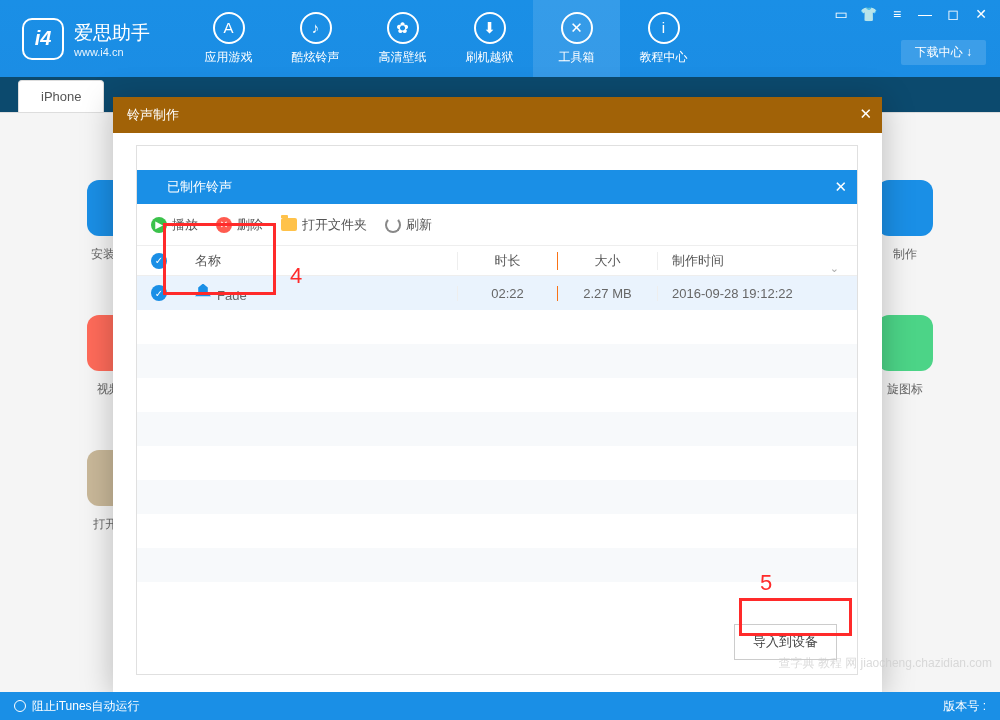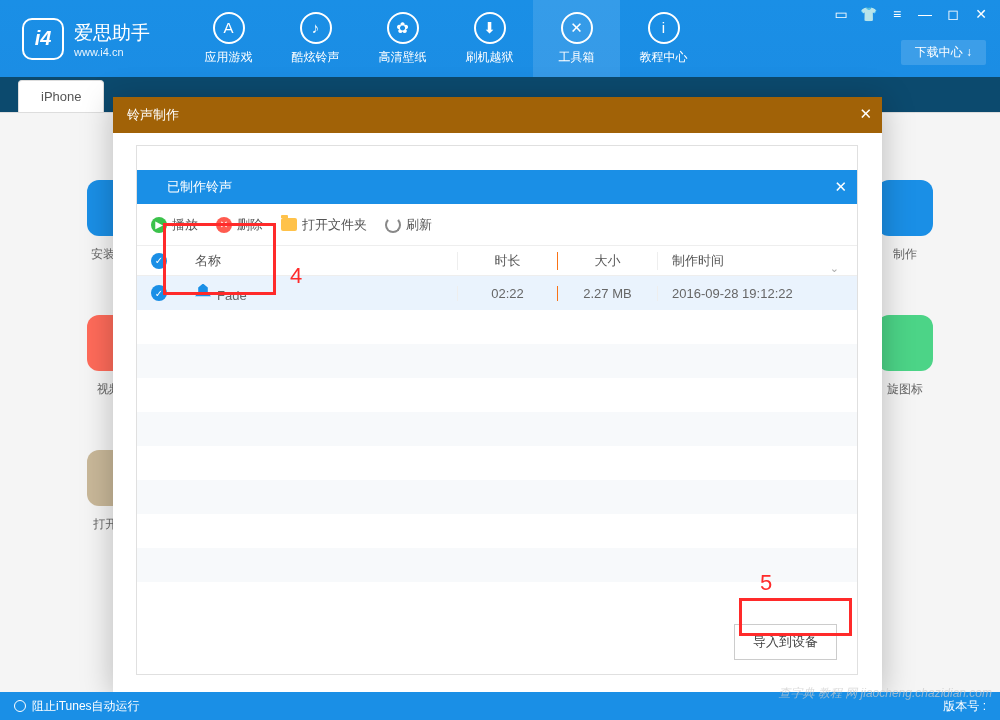--- a/index.html
+++ b/index.html
@@ -79,21 +79,21 @@
 .red-box2 { position:absolute; border:3px solid #ff2a2a; left:739px; top:598px; width:113px; height:38px; pointer-events:none; z-index:50;}
 .red5 { position:absolute; left:760px; top:570px; color:#ff2a2a; font-size:22px; font-weight:500; z-index:50;}
 
 
 .import-bar { position:absolute; bottom:14px; right:20px; }
 .import-btn { min-width:100px; padding:8px 18px; border:1px solid #ccc; background:#fff; font-size:13px; color:#444; cursor:pointer; }
 
 
 .status { position:absolute; left:0; right:0; bottom:0; height:28px; background:#1a8fe6; color:#fff; font-size:12px; display:flex; align-items:center; padding:0 14px; justify-content:space-between;}
 .radio { width:12px; height:12px; border:1.5px solid #fff; border-radius:50%; display:inline-block; margin-right:6px; vertical-align:-2px;}
-.watermark { position:absolute; right:8px; bottom:18px; color:#ccc; font-size:12px; opacity:.7; pointer-events:none;font-style:italic;}
+.watermark { position:absolute; right:8px; bottom:48px; color:#ccc; font-size:12px; opacity:.7; pointer-events:none;}
 </style>
 </head>
 <body>
 
 <div class="header">
   <div class="logo-area">
     <div class="logo-badge">i4</div>
     <div>
       <div class="logo-text-top">爱思助手</div>
       <div class="logo-text-bot">www.i4.cn</div>

